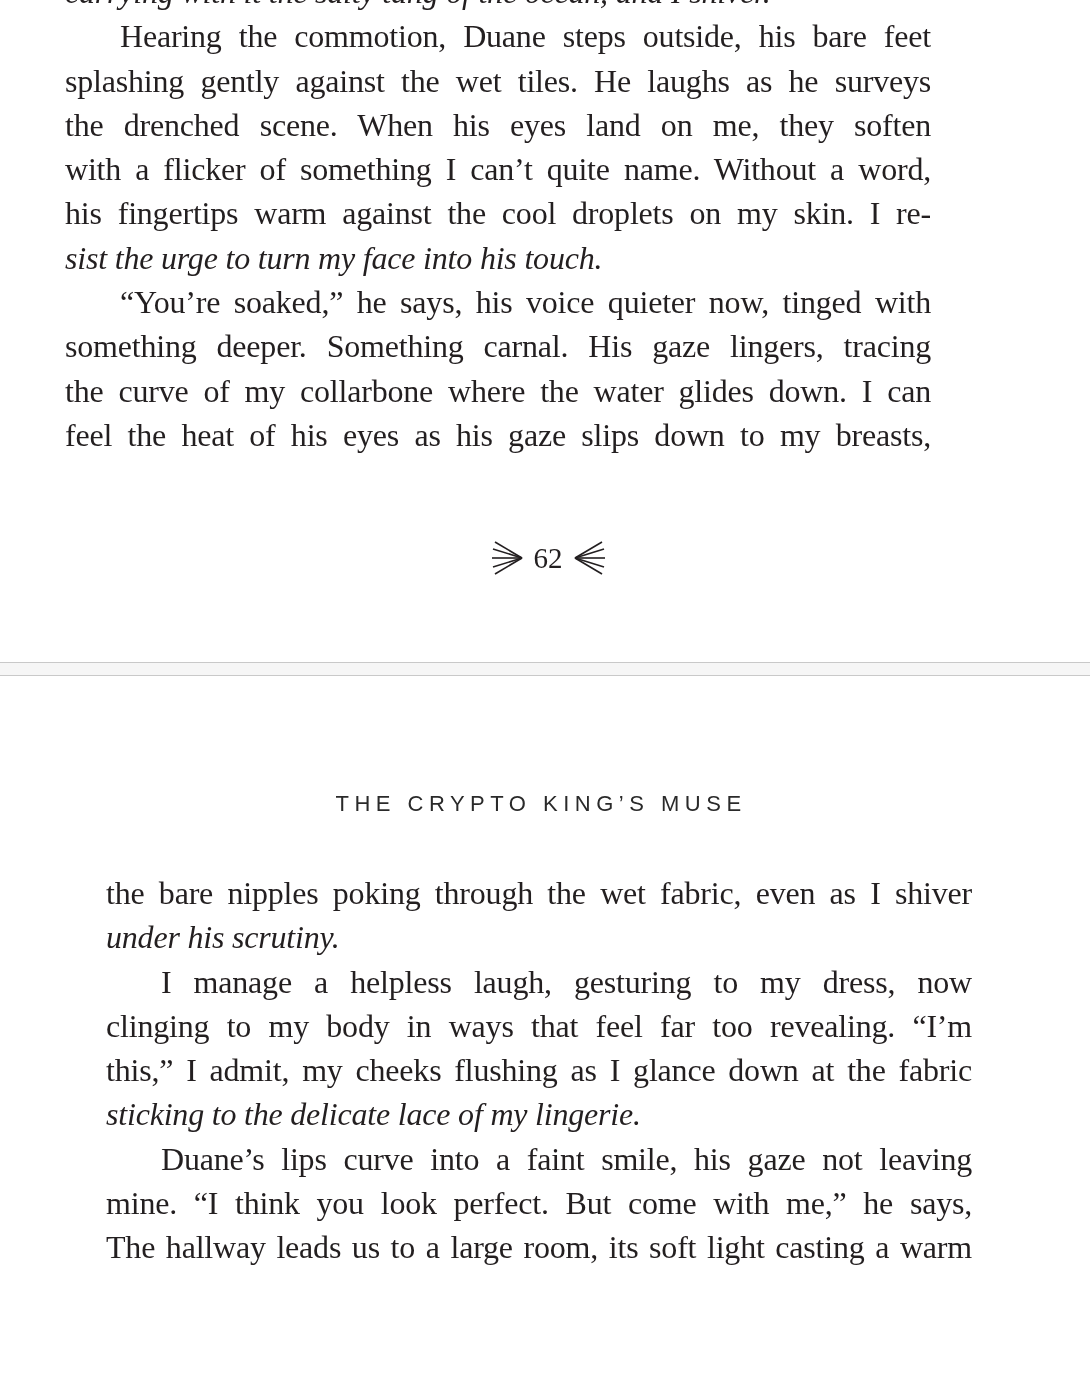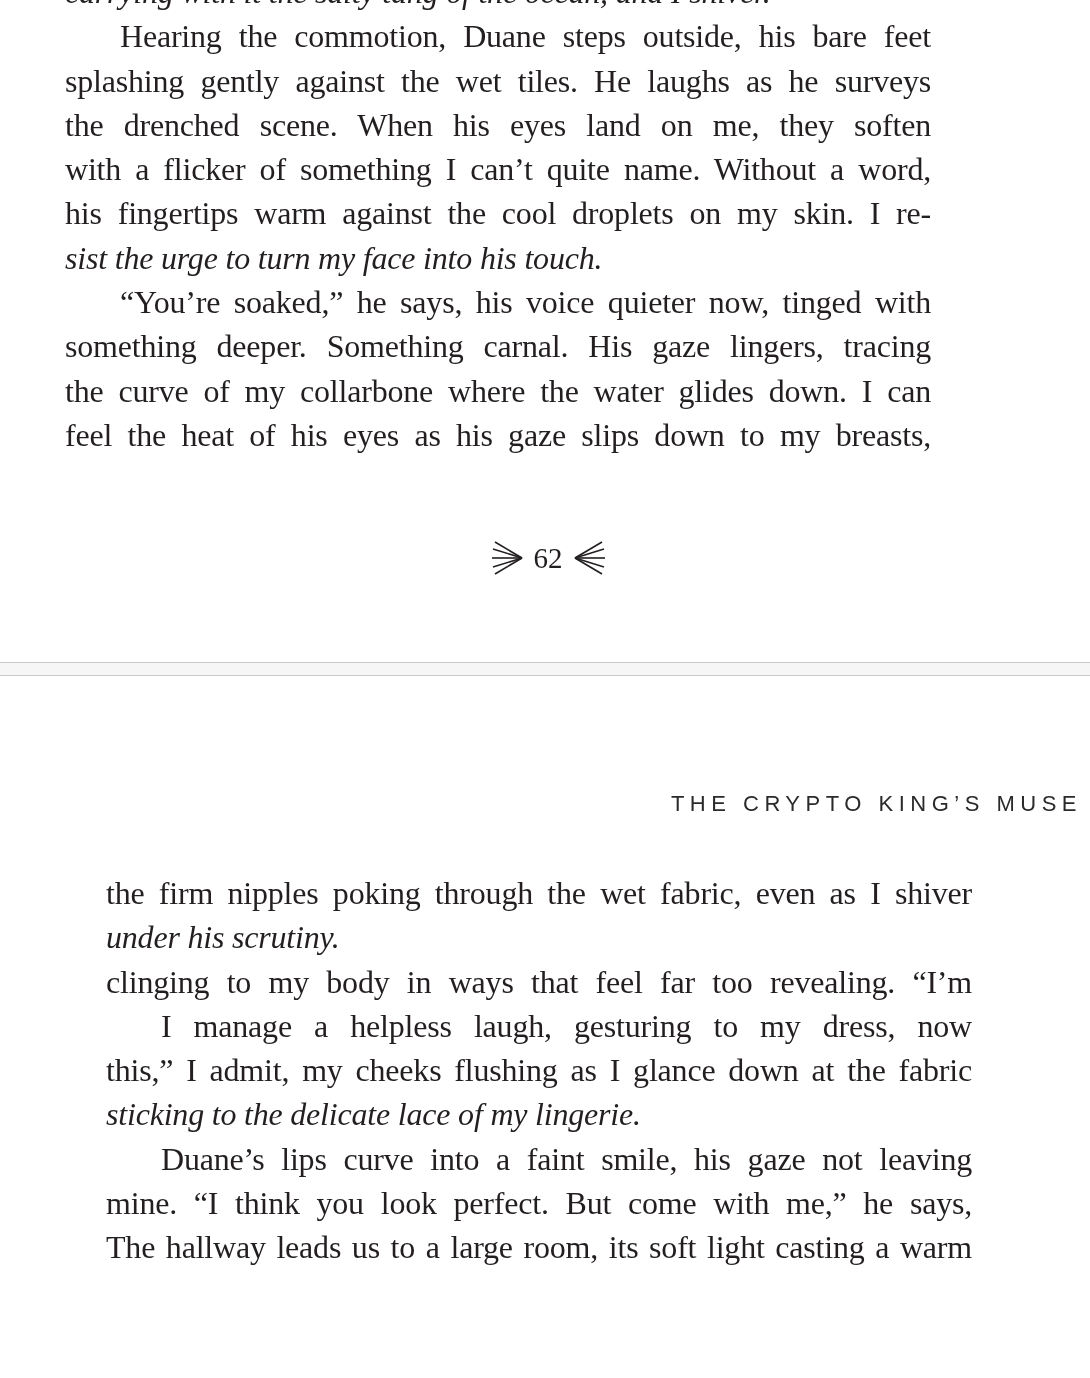--- a/index.html
+++ b/index.html
@@ -29,21 +29,21 @@
   .line.indent { padding-left: 55px; }
   .top-text { left: 65px; top: -30px; }
   .bottom-text { left: 106px; top: 194px; }
   .folio {
     position: absolute; top: 540px; left: 0; width: 1000px;
     display: flex; justify-content: center; align-items: center; gap: 10px;
     font-size: 29px; color: #231f20; margin-left: 48px;
   }
   .folio svg { display: block; }
   .running-head {
-    position: absolute; top: 114px; left: 0; width: 1082px; text-align: right;
+    position: absolute; top: 114px; left: 0; width: 1082px; text-align: center;
     font-family: "Liberation Sans", "DejaVu Sans", sans-serif;
     font-size: 22px; letter-spacing: 5.5px; color: #2a2a2a; font-weight: normal;
   }
 </style>
 </head>
 <body>
 
 <div class="page page-top">
   <div class="text top-text" id="top-text">
       <span class="line last">carrying with it the salty tang of the ocean, and I shiver.</span>
@@ -83,23 +83,23 @@
       </svg>
     </span>
   </div>
 </div>
 
 <div class="gap"></div>
 
 <div class="page page-bottom">
   <div class="running-head">THE CRYPTO KING’S MUSE</div>
   <div class="text bottom-text" id="bottom-text">
-      <span class="line">the firm nipples poking through the wet fabric, even as I shiver</span>
+      <span class="line">the bare nipples poking through the wet fabric, even as I shiver</span>
       <span class="line last">under his scrutiny.</span>
+      <span class="line indent">I manage a helpless laugh, gesturing to my dress, now</span>
       <span class="line">clinging to my body in ways that feel far too revealing. “I’m</span>
-      <span class="line indent">I manage a helpless laugh, gesturing to my dress, now</span>
       <span class="line">this,” I admit, my cheeks flushing as I glance down at the fabric</span>
       <span class="line last">sticking to the delicate lace of my lingerie.</span>
       <span class="line indent">Duane’s lips curve into a faint smile, his gaze not leaving</span>
       <span class="line">mine. “I think you look perfect. But come with me,” he says,</span>
       <span class="line">The hallway leads us to a large room, its soft light casting a warm</span>
     </div>
 </div>
 
 </body></html>

